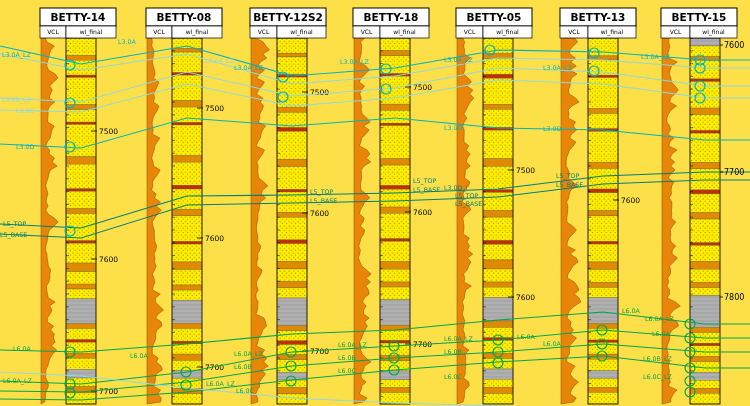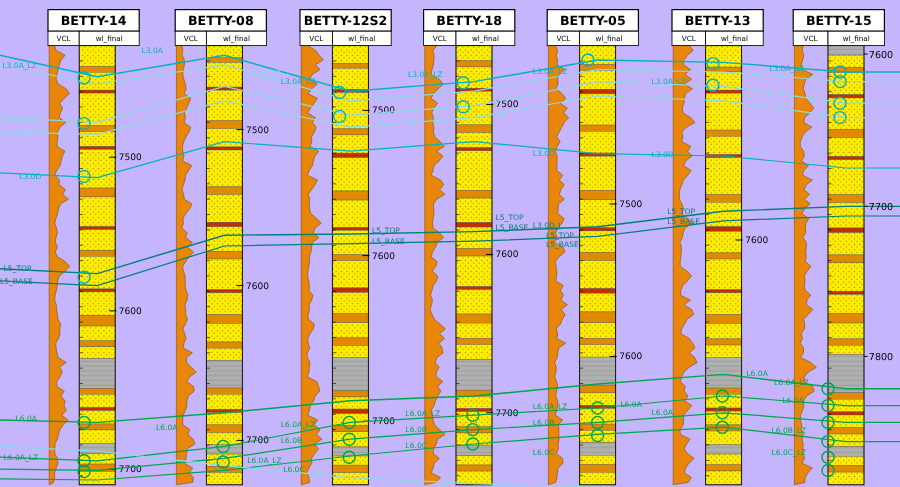--- a/index.html
+++ b/index.html
@@ -1,16 +1,16 @@
 <!DOCTYPE html>
 <html><head>
 <meta charset="utf-8">
 <style>
   html,body{margin:0;padding:0;background:#ffffff;}
-  .stage{position:relative;width:750px;height:406px;background:#c4b5fd;overflow:hidden;
+  .stage{position:relative;width:750px;height:406px;background:#fde047;overflow:hidden;
          font-family:"DejaVu Sans",sans-serif;}
   svg{display:block;}
   svg text{font-family:"DejaVu Sans",sans-serif;}
 </style>
 </head>
 <body>
 
 <div class="stage">
   <svg id="canvas" width="750" height="406" viewBox="0 0 750 406">
     <defs>

